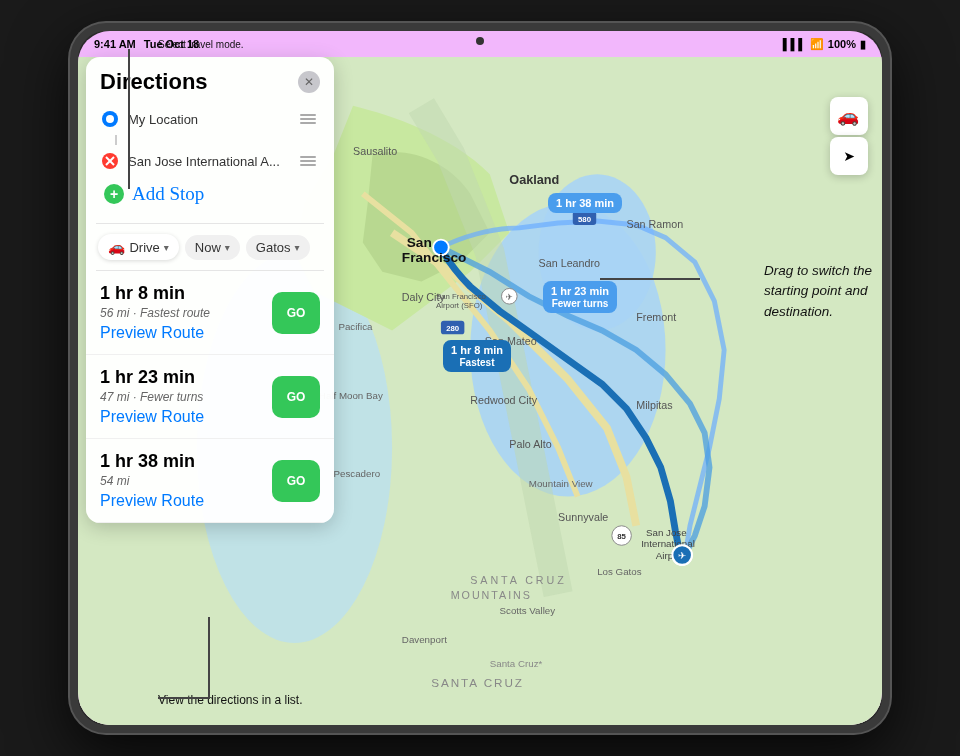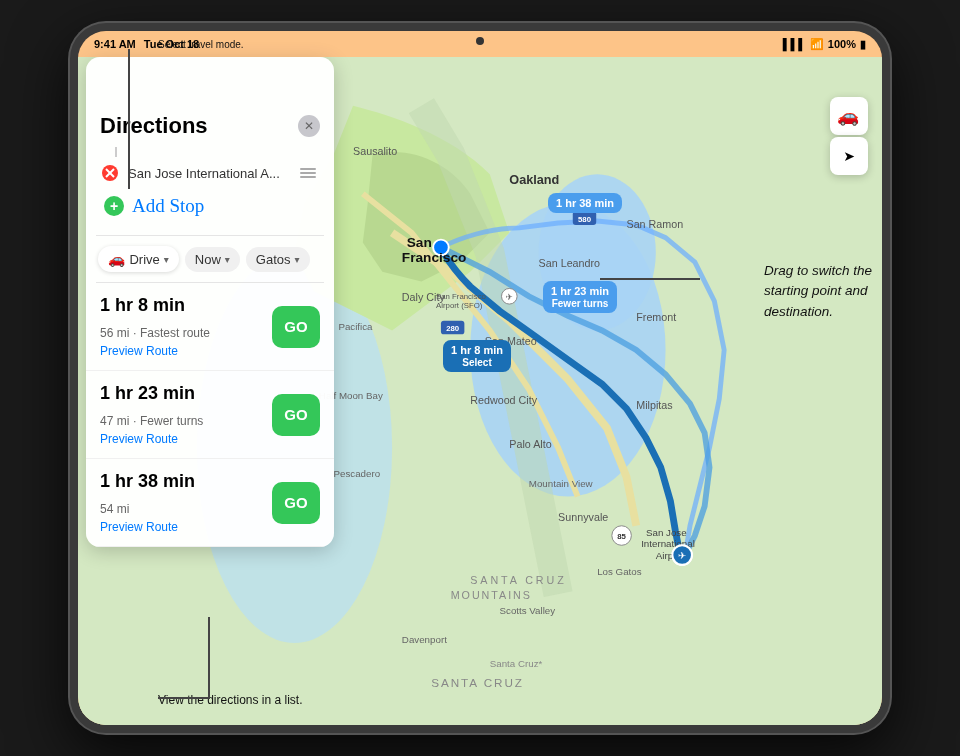--- a/index.html
+++ b/index.html
@@ -21,24 +21,24 @@
       border-radius: 36px;
       border: 8px solid #3a3a3a;
       position: relative;
       overflow: hidden;
       box-shadow: 0 0 0 2px #555, 0 20px 60px rgba(0,0,0,0.8);
     }
 
     .device-screen {
       width: 100%;
       height: 100%;
-      background: #fdba74;
+      background: #f0abfc;
       position: relative;
       overflow: hidden;
-      border-radius: 20px;
+      border-radius: 32px;
     }
 
     
     .status-bar {
       position: absolute;
       top: 0;
       left: 0;
       right: 0;
       height: 26px;
       background: rgba(255,255,255,0.15);
@@ -85,21 +85,20 @@
       box-shadow: 0 4px 20px rgba(0,0,0,0.2);
       z-index: 50;
       overflow: hidden;
     }
 
     .sidebar-header {
       display: flex;
       align-items: center;
       justify-content: space-between;
       padding: 12px 14px 8px;
-      margin-top: 44px;
     }
 
     .sidebar-title {
       font-size: 22px;
       font-weight: 700;
       color: #000;
     }
 
     .close-btn {
       width: 22px;
@@ -242,39 +241,40 @@
 
     .route-time {
       font-size: 18px;
       font-weight: 600;
       color: #000;
     }
 
     .route-detail {
       font-size: 12px;
       color: #666;
-      margin-top: 10px;
+      margin-top: 2px;
+      font-style: italic;
     }
 
     .route-preview {
-      font-size: 12px;
+      font-size: 16px;
       color: #007aff;
       margin-top: 4px;
     }
 
     .go-btn {
       background: #34c759;
       color: white;
       border-radius: 10px;
       width: 48px;
       height: 42px;
       display: flex;
       align-items: center;
       justify-content: center;
-      font-size: 15px;
+      font-size: 12px;
       font-weight: 700;
       cursor: pointer;
       margin-left: 12px;
       flex-shrink: 0;
     }
 
     
     .map-btn-group {
       position: absolute;
       top: 40px;
@@ -494,40 +494,54 @@
         <rect x="505" y="158" width="24" height="14" rx="3" fill="#3060b0"></rect>
         <text x="517" y="169" text-anchor="middle" font-size="8" fill="white" font-weight="bold">580</text>
       </svg>
 
       
       <div class="map-label" style="top:136px; left:470px;">1 hr 38 min</div>
       <div class="map-label" style="top:224px; left:465px; text-align:center;">
         1 hr 23 min<br><span style="font-size:10px;">Fewer turns</span>
       </div>
       <div class="map-label fastest" style="top:283px; left:365px; text-align:center;">
-        1 hr 8 min<br><span style="font-size:10px;">Select</span>
+        1 hr 8 min<br><span style="font-size:10px;">Fastest</span>
       </div>
 
       
       <div class="map-btn-group">
         <div class="map-btn">🚗</div>
         <div class="map-btn" style="font-size:14px;">➤</div>
       </div>
     </div>
 
     <div class="sidebar">
       <div class="sidebar-header">
         <span class="sidebar-title">Directions</span>
         <div class="close-btn">
           <span>✕</span>
         </div>
       </div>
 
       <div class="location-section">
 
+        <div class="location-row">
+          <div class="loc-icon">
+            <svg width="18" height="18" viewBox="0 0 18 18">
+                <circle cx="9" cy="9" r="8" fill="#007aff"></circle>
+                <circle cx="9" cy="9" r="4" fill="white"></circle>
+              </svg>
+          </div>
+          <span class="loc-text">My Location</span>
+          <div class="drag-handle">
+            <span></span>
+              <span></span>
+              <span></span>
+          </div>
+        </div>
 
         <div style="margin-left:19px; width:2px; height:10px; border-left:2px dashed #ccc;"></div>
 
         <div class="location-row">
           <div class="loc-icon">
             <svg width="18" height="18" viewBox="0 0 18 18">
                 <circle cx="9" cy="9" r="8" fill="#ff3b30"></circle>
                 <line x1="5" y1="5" x2="13" y2="13" stroke="white" stroke-width="2"></line>
                 <line x1="13" y1="5" x2="5" y2="13" stroke="white" stroke-width="2"></line>
               </svg>

